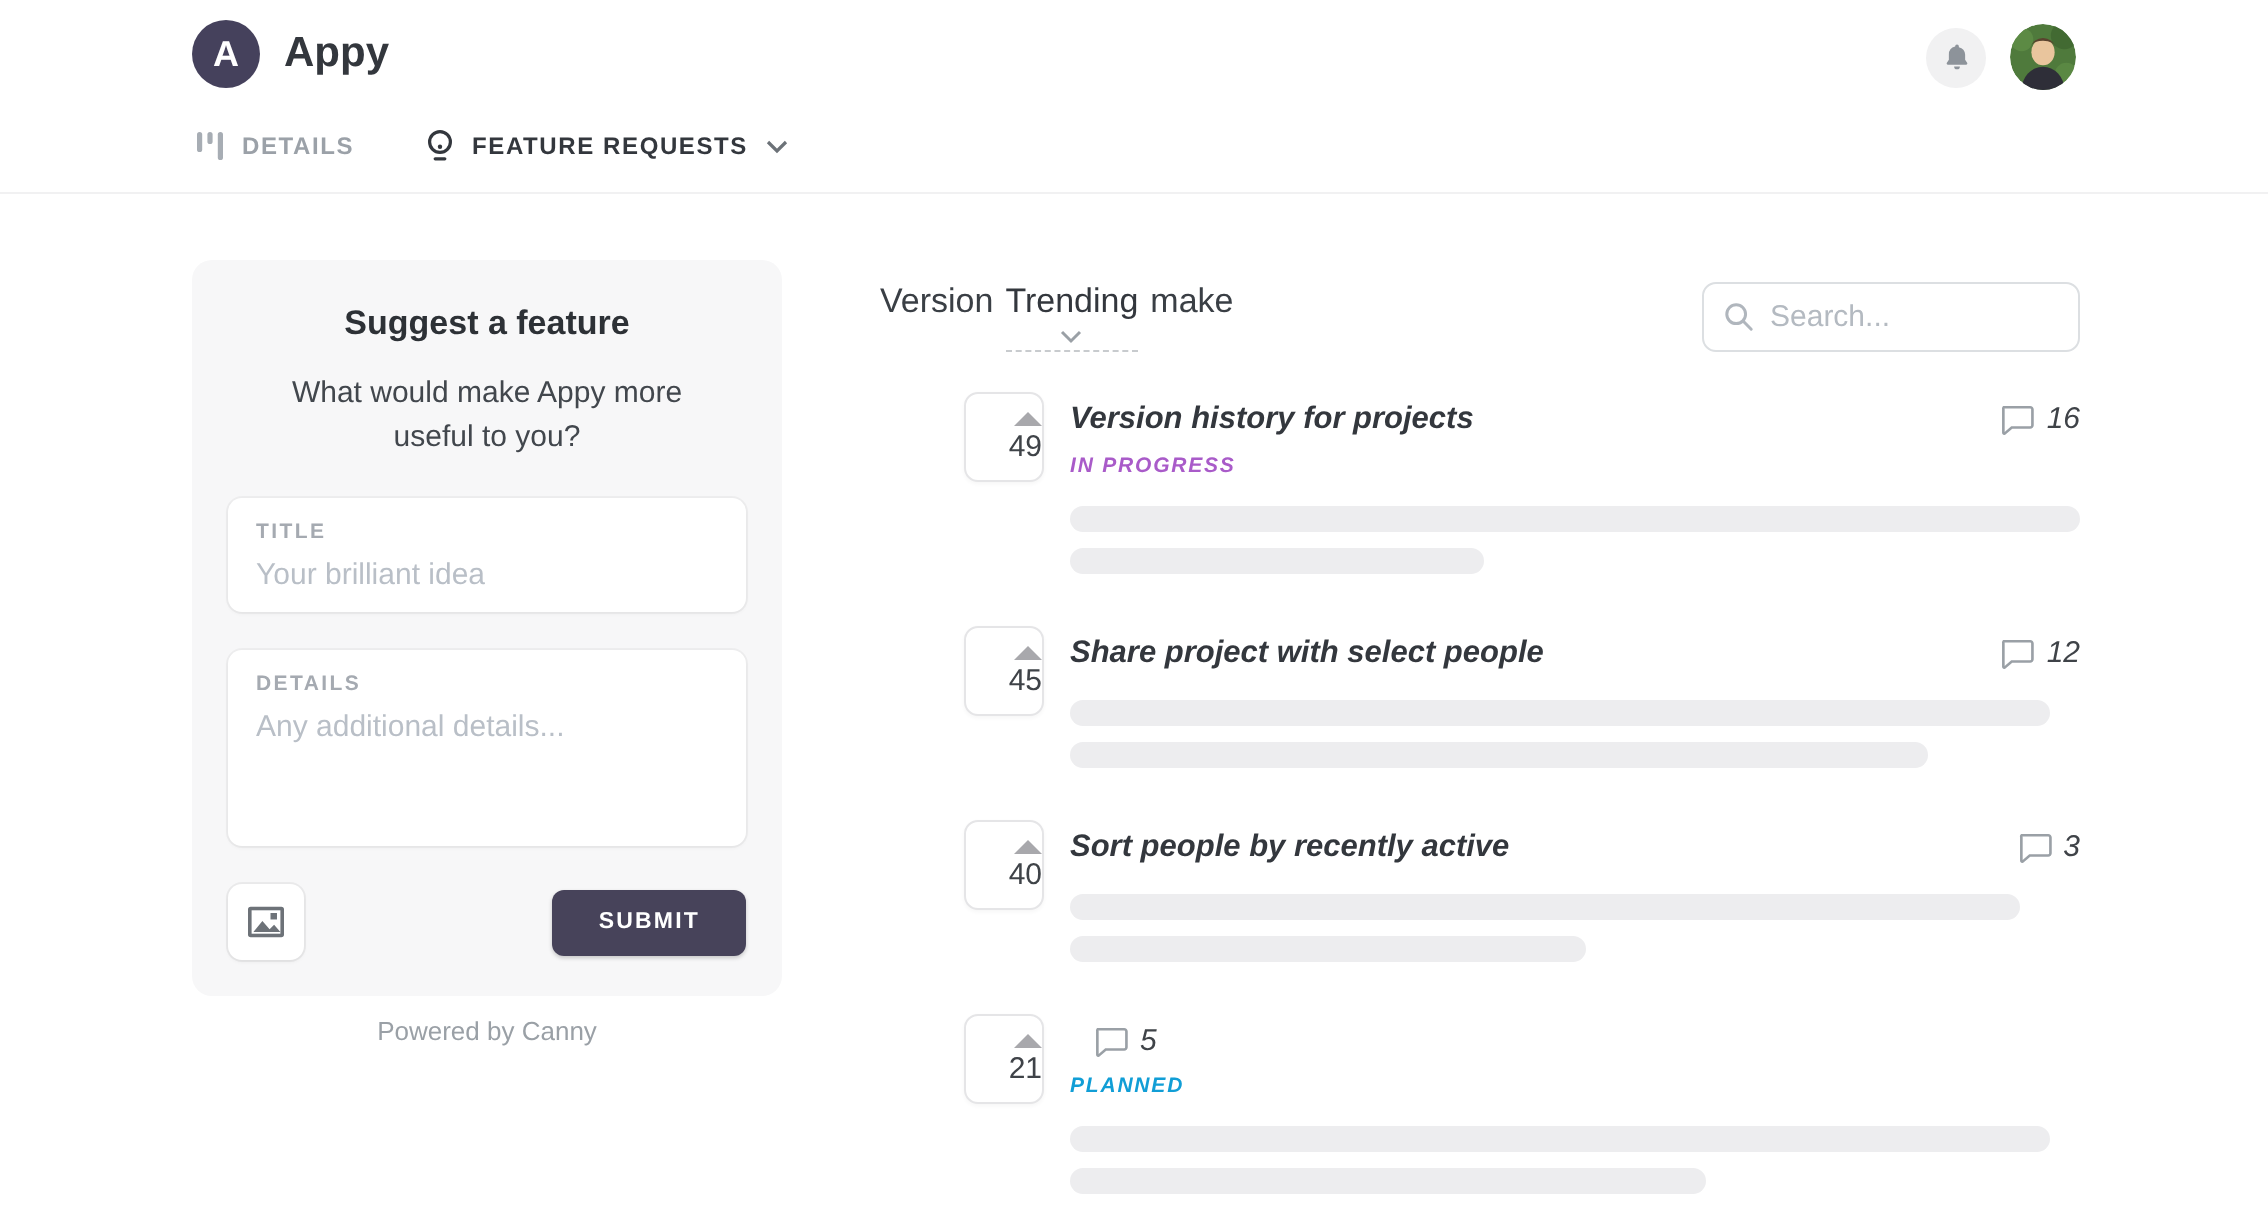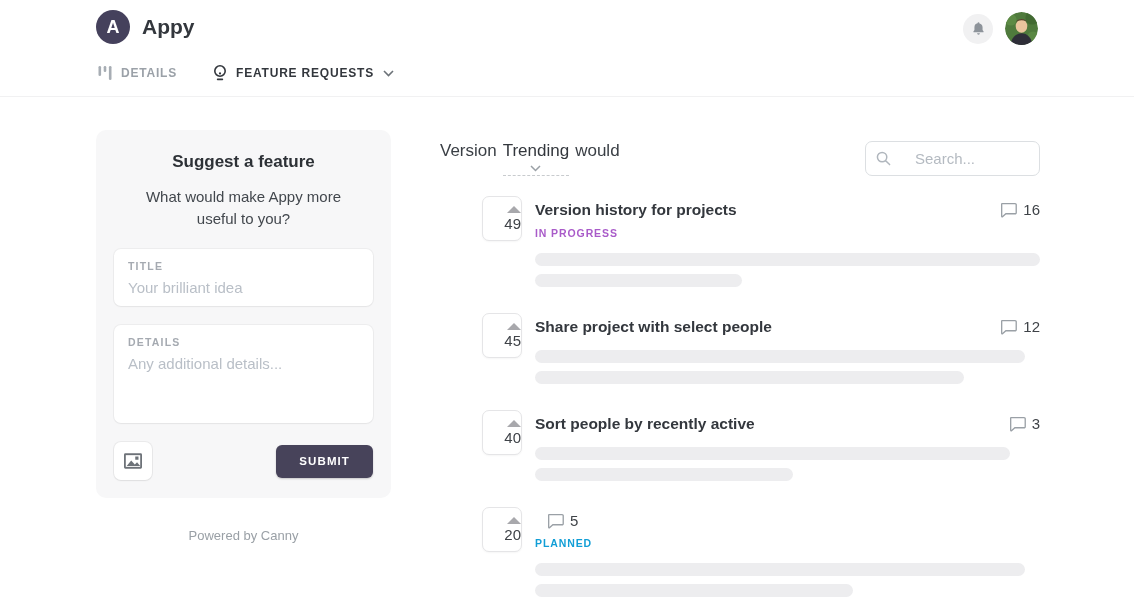--- a/index.html
+++ b/index.html
@@ -39,45 +39,45 @@
   .field-input::placeholder, .field-area::placeholder { color:#b9bfc7; }
   .field-area { height:58px; }
   .form-actions { margin-top:19px; display:flex; align-items:center; justify-content:space-between; }
   .img-btn { width:38px; height:38px; background:#fff; border:none; border-radius:7px;
     box-shadow:0 0 0 1px rgba(0,0,0,0.05), 0 1px 2px rgba(0,0,0,0.05);
     display:flex; align-items:center; justify-content:center; cursor:pointer; }
   .submit-btn { height:33px; padding:0 23px; background:#47435a; color:#fff; border:none;
     border-radius:6px; font-size:11.5px; font-weight:bold; letter-spacing:1.1px;
     font-family:"Liberation Sans", sans-serif; cursor:pointer;
     box-shadow:0 1px 2px rgba(0,0,0,0.2); }
-  .powered { position:absolute; left:96px; top:528px; width:295px; text-align:center;
+  .powered { position:absolute; left:96px; top:508px; width:295px; text-align:center;
     font-size:13px; color:#9aa0a6; }
 
   
   .main { position:absolute; left:440px; top:141px; width:600px; }
   .toolbar { display:flex; align-items:center; justify-content:space-between; height:35px; }
   .showing-line { font-size:17px; color:#3a3f45; display:flex; align-items:baseline; gap:6px; }
   .sort-dd { display:inline-flex; align-items:center; gap:4px; cursor:pointer;
     border-bottom:1px dashed #c8cbce; padding-bottom:3px; color:#33373d;flex-direction:column; }
-  .search-box { width:175px; height:35px; border:1px solid #dcdfe2; border-radius:7px;
-    display:flex; align-items:center; padding:0 10px; gap:24px; background:#fff; }
+  .search-box { width:189px; height:35px; border:1px solid #dcdfe2; border-radius:7px;
+    display:flex; align-items:center; padding:0 10px; gap:8px; background:#fff; }
   .search-box input { border:none; outline:none; width:100%; font-size:15px;
     font-family:"Liberation Sans", sans-serif; color:#383c42; }
   .search-box input::placeholder { color:#b4bac1; }
 
   .posts { margin-top:20px; }
   .post { display:flex; align-items:flex-start; gap:13px; margin-bottom:26px; }
   .vote-box { width:40px; height:45px; background:#fff; border:1px solid #e5e5e7;
     border-radius:7px; box-shadow:0 1px 2px rgba(0,0,0,0.04); cursor:pointer;
     display:flex; flex-direction:column; align-items:flex-end; justify-content:center; gap:3px;
     flex:none;margin-left:42px; }
   .caret-up { width:0; height:0; border-left:7px solid transparent; border-right:7px solid transparent;
     border-bottom:7px solid #a8a8ac; }
   .vote-count { font-size:15px; color:#3f4348; line-height:1; }
-  .post-body { flex:1; padding-top:5px; }
+  .post-body { flex:1; padding-top:5px;font-style:italic; }
   .post-top { display:flex; align-items:flex-start; justify-content:space-between; }
   .post-title { font-size:15.5px; font-weight:bold; color:#33373d; cursor:pointer; }
   .comments { display:flex; align-items:center; gap:6px; font-size:15px; color:#3f4348;
     cursor:pointer; flex:none; margin-left:12px; }
   .post-status { margin-top:8px; font-size:10.5px; font-weight:bold; letter-spacing:0.9px; }
   .bar { height:13px; border-radius:7px; background:#ededef; }
   .bar1 { margin-top:14px; }
   .bar2 { margin-top:8px; }
   svg { display:block; }
 </style>
@@ -178,21 +178,21 @@
     <div class="showing-line">
       <span>Version</span>
       <span class="sort-dd">
         <span>Trending</span>
         <span>
           <svg width="11" height="7" viewBox="0 0 11 7" fill="none" stroke="#9aa0a6" stroke-width="1.5">
             <polyline points="1,1 5.5,5.5 10,1"></polyline>
           </svg>
         </span>
       </span>
-      <span>would</span>
+      <span>make</span>
     </div>
     <div class="search-box">
       <span>
         <svg width="15" height="15" viewBox="0 0 16 16" fill="none" stroke="#b0b6bd" stroke-width="1.6">
           <circle cx="6.5" cy="6.5" r="5"></circle>
           <line x1="10.3" y1="10.3" x2="14.5" y2="14.5" stroke-linecap="round"></line>
         </svg>
       </span>
       <input type="text" placeholder="Search..." style="">
     </div>
@@ -264,21 +264,21 @@
       </div>
 
       <div class="bar bar1" style="width: 94%;"></div>
       <div class="bar bar2" style="width: 51%;"></div>
     </div>
   </div>
 
   <div class="post">
     <div class="vote-box">
       <div class="caret-up"></div>
-      <div class="vote-count">20</div>
+      <div class="vote-count">21</div>
     </div>
     <div class="post-body">
       <div class="post-top">
         <div class="comments">
           <span>
             <svg width="17" height="16" viewBox="0 0 18 17" fill="none" stroke="#9aa0a6" stroke-width="1.4">
               <path d="M2 1.7h14a1.2 1.2 0 0 1 1.2 1.2v8.4a1.2 1.2 0 0 1-1.2 1.2H6.2L2.6 15.6a0.5 0.5 0 0 1-0.85-0.37V2.9A1.2 1.2 0 0 1 2 1.7z"></path>
             </svg>
           </span>
           <span>5</span>

